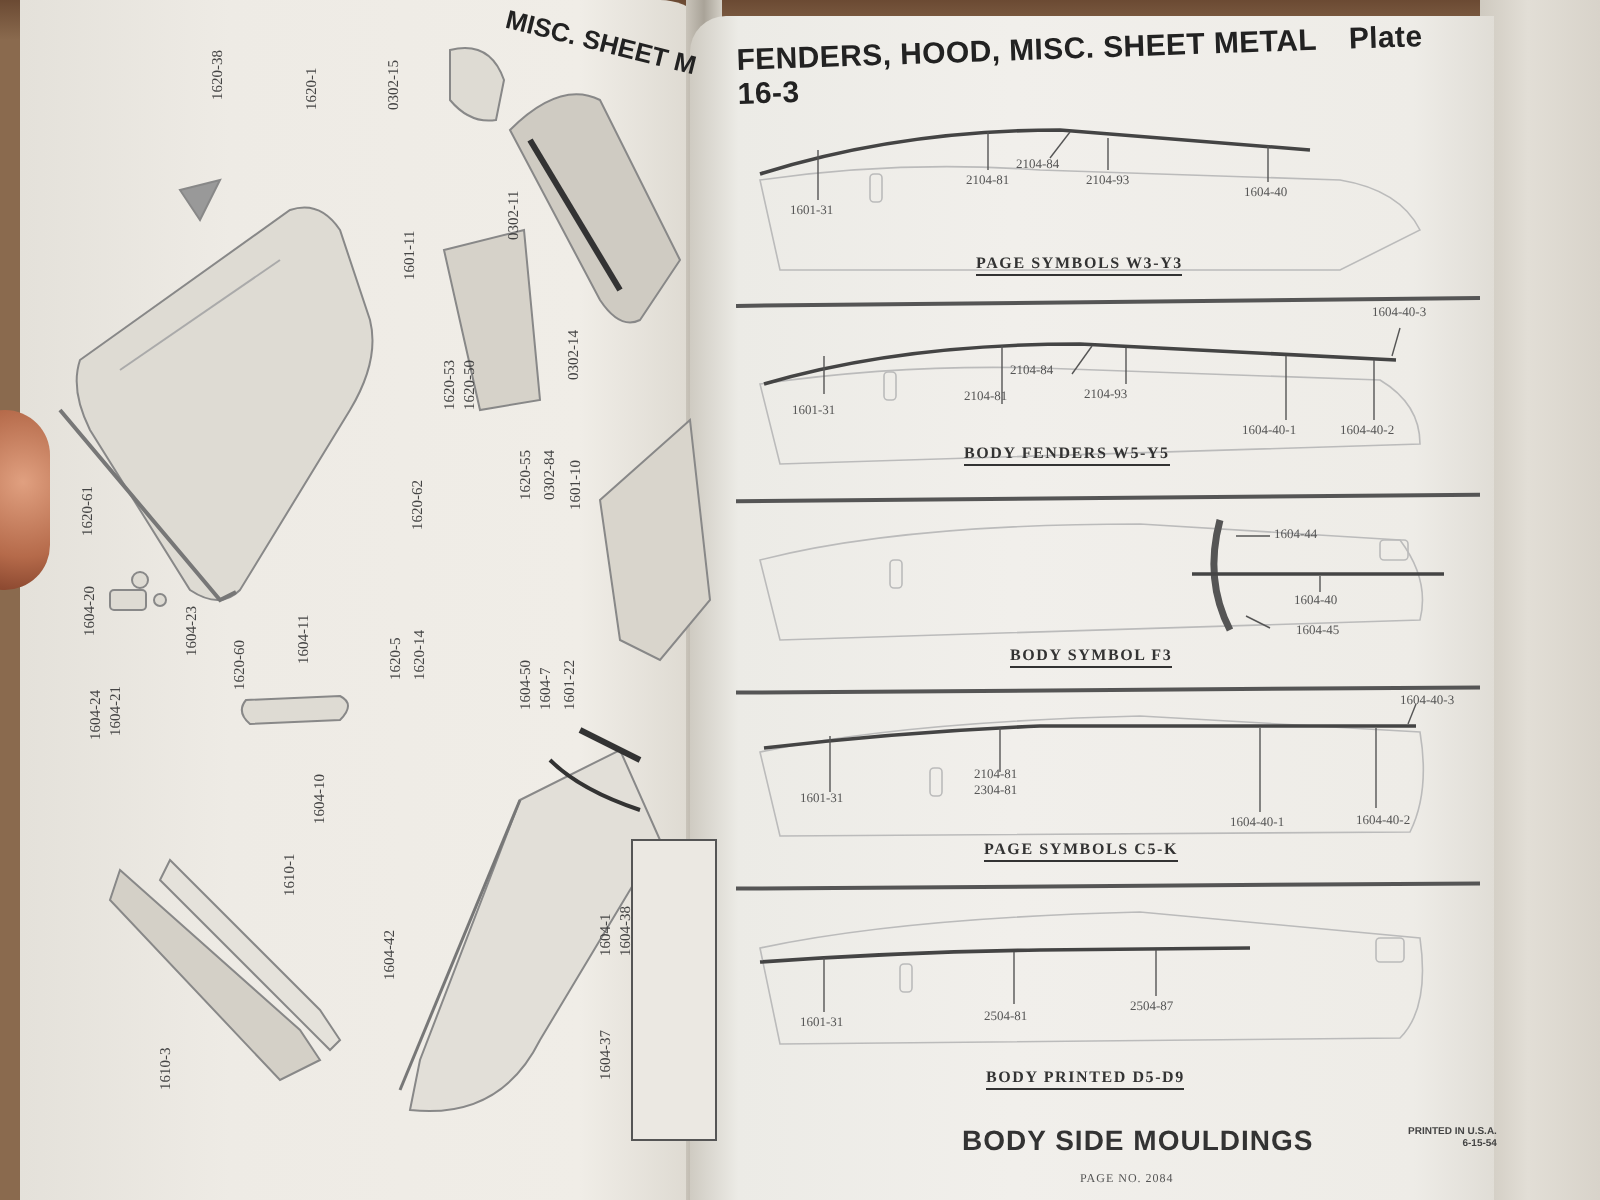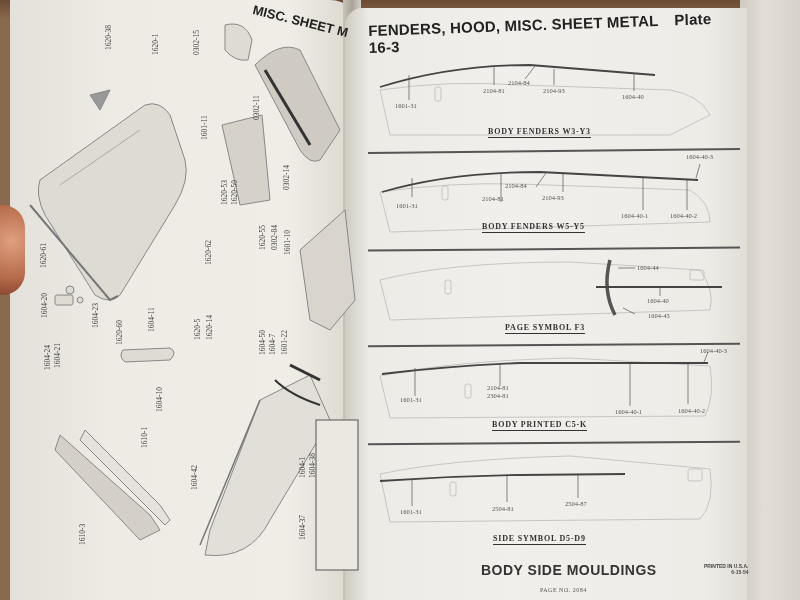--- a/index.html
+++ b/index.html
@@ -120,21 +120,21 @@
       <line x1="165" y1="11" x2="155" y2="24"></line>
         <line x1="184" y1="14" x2="184" y2="30"></line>
         <line x1="264" y1="18" x2="264" y2="36"></line>
     </g>
   </svg>
   <div class="lbl" style="left:25px;top:47px">1601-31</div>
   <div class="lbl" style="left:113px;top:32px">2104-81</div>
   <div class="lbl" style="left:138px;top:24px">2104-84</div>
   <div class="lbl" style="left:173px;top:32px">2104-93</div>
   <div class="lbl" style="left:252px;top:38px">1604-40</div>
-  <div class="sym" style="left:118px;top:72px">BODY FENDERS  W3-Y3</div>
+  <div class="sym" style="left:118px;top:72px">PAGE SYMBOLS  W3-Y3</div>
 </div>
 <div class="divider" style="top:150px;transform:rotate(-0.6deg)"></div>
 
 <div class="panel" style="top:152px;height:95px;">
   <svg width="370" height="95">
     <g fill="none" stroke="#bbb" stroke-width="0.8">
       <path d="M10 40 Q80 30 150 32 L320 38 Q340 50 340 70 L20 80 Z"></path>
       <rect x="72" y="34" width="6" height="14" rx="2"></rect>
     </g>
     <path d="M12 40 Q80 20 170 20 L328 28" fill="none" stroke="#444" stroke-width="1.8"></path>
@@ -170,21 +170,21 @@
     <path d="M226 37 L352 37" fill="none" stroke="#444" stroke-width="1.8"></path>
     <g stroke="#555" stroke-width="0.7">
       <line x1="248" y1="18" x2="265" y2="18"></line>
         <line x1="290" y1="38" x2="290" y2="46"></line>
         <line x1="253" y1="58" x2="265" y2="64"></line>
     </g>
   </svg>
   <div class="lbl" style="left:267px;top:14px">1604-44</div>
   <div class="lbl" style="left:277px;top:47px">1604-40</div>
   <div class="lbl" style="left:278px;top:62px">1604-45</div>
-  <div class="sym" style="left:135px;top:73px">PAGE SYMBOL  F3</div>
+  <div class="sym" style="left:135px;top:73px">BODY SYMBOL  F3</div>
 </div>
 <div class="divider" style="top:344px;transform:rotate(-0.4deg)"></div>
 
 <div class="panel" style="top:346px;height:95px;">
   <svg width="370" height="95">
     <g fill="none" stroke="#bbb" stroke-width="0.8">
       <path d="M10 30 Q80 15 200 12 L340 20 Q345 50 335 70 L20 72 Z"></path>
       <rect x="95" y="38" width="6" height="14" rx="2"></rect>
     </g>
     <path d="M12 28 Q80 20 150 17 L338 17" fill="none" stroke="#444" stroke-width="1.8"></path>
@@ -195,42 +195,42 @@
         <line x1="318" y1="18" x2="318" y2="58"></line>
         <line x1="338" y1="6" x2="334" y2="16"></line>
     </g>
   </svg>
   <div class="lbl" style="left:30px;top:50px">1601-31</div>
   <div class="lbl" style="left:117px;top:38px">2104-81</div>
   <div class="lbl" style="left:117px;top:46px">2304-81</div>
   <div class="lbl" style="left:245px;top:62px">1604-40-1</div>
   <div class="lbl" style="left:308px;top:61px">1604-40-2</div>
   <div class="lbl" style="left:330px;top:1px">1604-40-3</div>
-  <div class="sym" style="left:122px;top:74px">BODY PRINTED  C5-K</div>
+  <div class="sym" style="left:122px;top:74px">PAGE SYMBOLS  C5-K</div>
 </div>
 <div class="divider" style="top:442px;transform:rotate(-0.4deg)"></div>
 
 <div class="panel" style="top:444px;height:100px;">
   <svg width="370" height="100">
     <g fill="none" stroke="#bbb" stroke-width="0.8">
       <path d="M10 30 Q80 15 200 12 L340 25 Q345 60 330 75 L20 78 Z"></path>
       <rect x="80" y="38" width="6" height="14" rx="2"></rect>
         <rect x="318" y="25" width="14" height="12" rx="2"></rect>
     </g>
     <path d="M10 37 Q80 32 150 31 L255 30" fill="none" stroke="#444" stroke-width="1.8"></path>
     <g stroke="#555" stroke-width="0.7">
       <line x1="42" y1="35" x2="42" y2="62"></line>
         <line x1="137" y1="32" x2="137" y2="58"></line>
         <line x1="208" y1="31" x2="208" y2="54"></line>
     </g>
   </svg>
   <div class="lbl" style="left:30px;top:64px">1601-31</div>
   <div class="lbl" style="left:122px;top:61px">2504-81</div>
   <div class="lbl" style="left:195px;top:56px">2504-87</div>
-  <div class="sym" style="left:123px;top:90px">SIDE SYMBOL  D5-D9</div>
+  <div class="sym" style="left:123px;top:90px">BODY PRINTED  D5-D9</div>
 </div>
 
 <div class="footer-title">BODY SIDE MOULDINGS</div>
 <div class="page-no">PAGE NO. 2084</div>
 <div class="printed">
   <div>PRINTED IN U.S.A.</div>
   <div>6-15-54</div>
 </div>
 
 </body></html>

